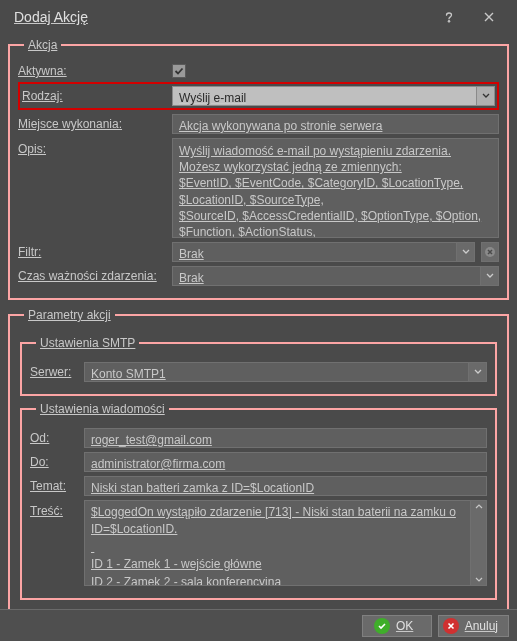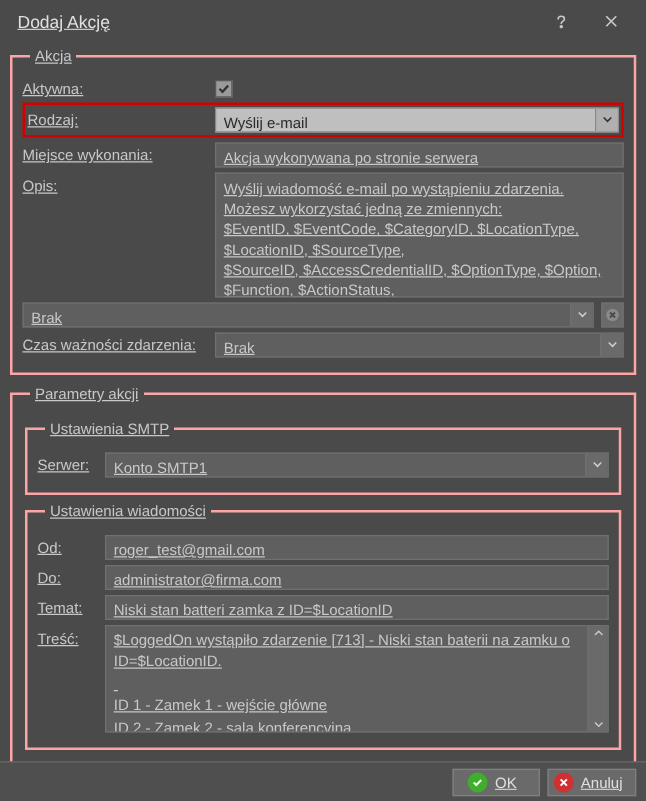--- a/index.html
+++ b/index.html
@@ -242,20 +242,21 @@
         <label class="lbl w150">Miejsce wykonania:</label>
         <div class="input">Akcja wykonywana po stronie serwera</div>
       </div>
 
       <div class="row top">
         <label class="lbl w150">Opis:</label>
         <div class="textarea-ro desc">Wyślij wiadomość e-mail po wystąpieniu zdarzenia. Możesz wykorzystać jedną ze zmiennych:<br>$EventID, $EventCode, $CategoryID, $LocationType, $LocationID, $SourceType,<br>$SourceID, $AccessCredentialID, $OptionType, $Option, $Function, $ActionStatus,<br>$LoggedOn, $Details, $Comment, $ControllerID, $PersonID, $GroupID, $AssetID, $UserExternalIdentifier, $UserName.</div>
       </div>
 
       <div class="row">
+        <label class="lbl w150">Filtr:</label>
         <div class="select">
           <span class="sel-text">Brak</span>
           <span class="dd">
               <svg width="8" height="6">
                 <path d="M1 1 L4 4 L7 1" stroke="#ccc" stroke-width="1.3" fill="none"></path>
               </svg>
             </span>
         </div>
         <div class="clearbtn">
           <svg width="12" height="12" viewBox="0 0 12 12">

